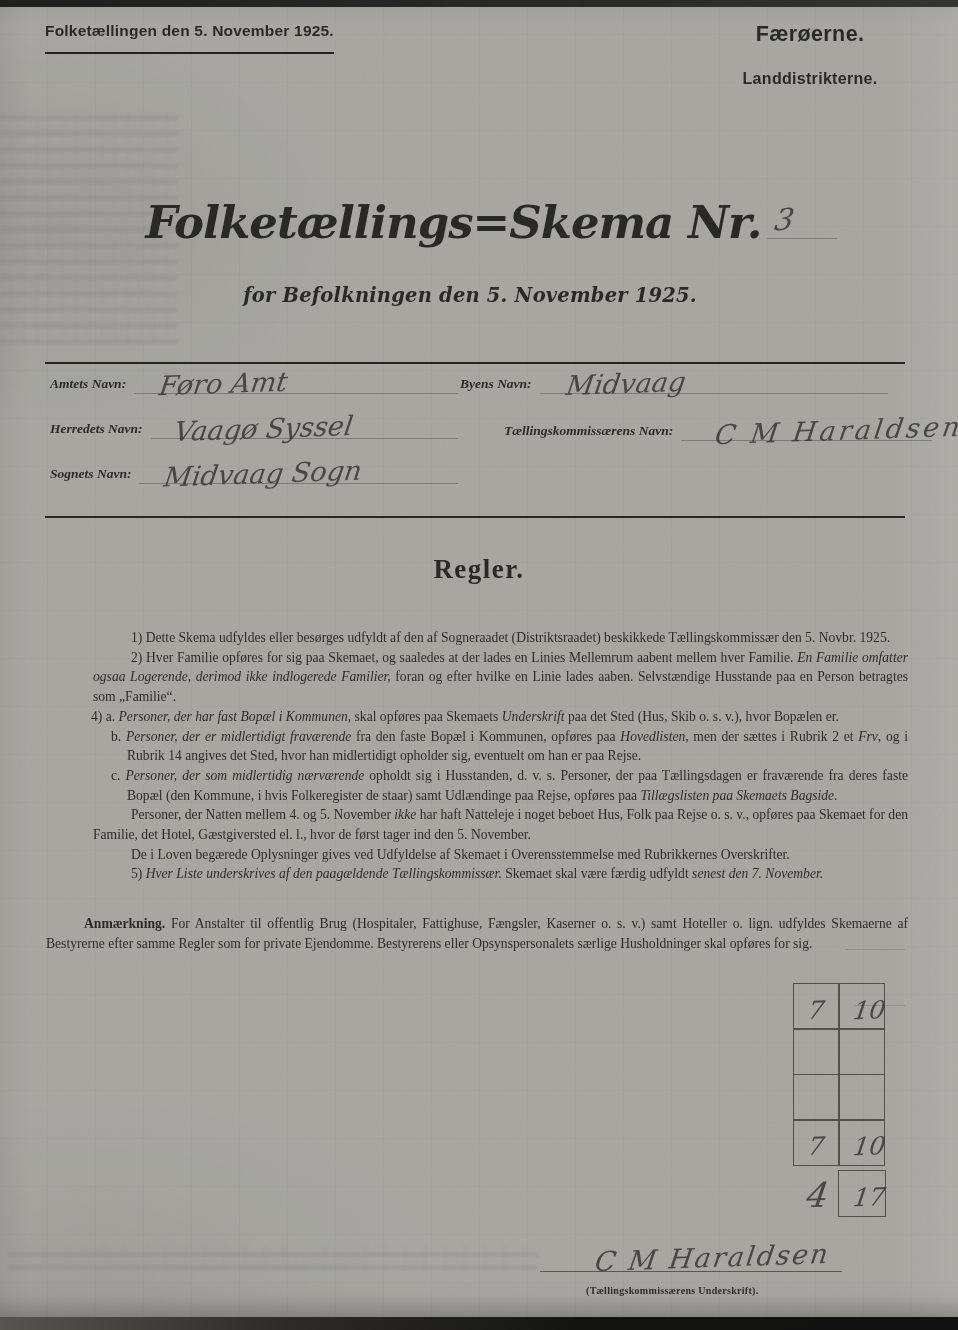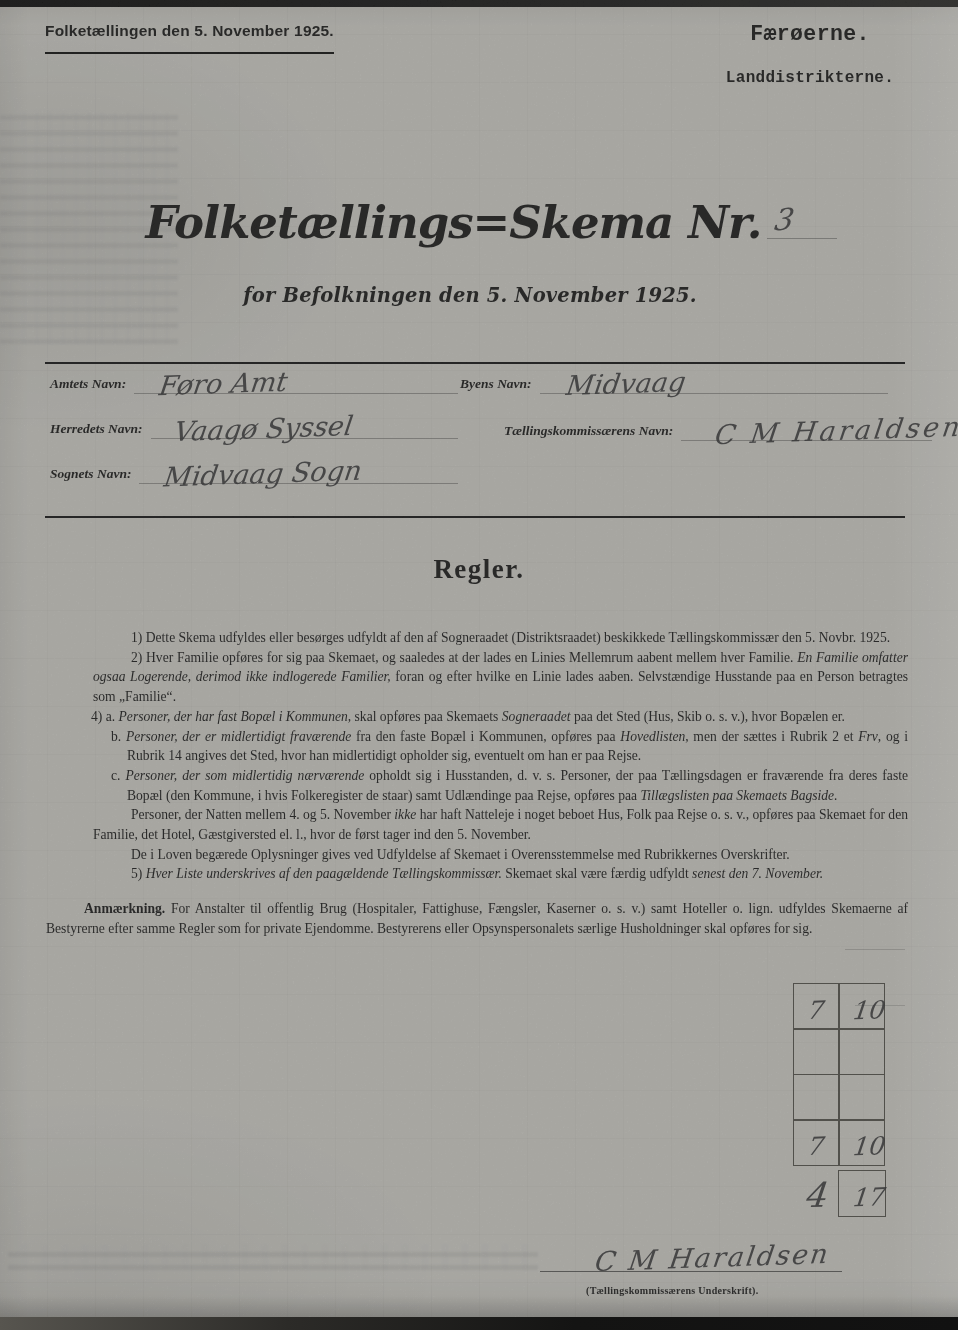--- a/index.html
+++ b/index.html
@@ -16,21 +16,21 @@
     font-family:"Liberation Serif", serif; color:#1c1c1c;
   }
   .abs{position:absolute;}
   .noise{position:absolute;inset:0;opacity:.16;pointer-events:none;}
   .edge-top{left:0;top:0;width:958px;height:7px;background:linear-gradient(to right,#111 0%,#1c1c1c 60%,#2a2a28 100%);}
   .edge-bottom{left:0;top:1317px;width:958px;height:13px;background:linear-gradient(to right,#57554f 0%,#2c2b28 30%,#141413 60%,#111 100%);}
   .edge-bottom-shadow{left:0;top:1296px;width:958px;height:21px;background:linear-gradient(to bottom,transparent,rgba(0,0,0,0.15));}
 
   .hdr-left{left:45px;top:22px;font-family:"Liberation Sans",sans-serif;font-weight:bold;font-size:15.5px;
     border-bottom:2.5px solid #141414;padding-bottom:12px;letter-spacing:.2px;}
-  .hdr-right{right:48px;top:22px;width:200px;text-align:center;font-family:Liberation Mono, monospace;font-weight:bold;}
+  .hdr-right{right:48px;top:22px;width:200px;text-align:center;font-family:Liberation Sans, sans-serif;font-weight:bold;}
   .hdr-region{font-size:21.5px;letter-spacing:.4px;}
   .hdr-subregion{font-size:16px;margin-top:23px;letter-spacing:.3px;}
 
   .title-row{left:0;top:196px;width:940px;text-align:center;white-space:nowrap;}
   .title-main{font-family:"DejaVu Serif",serif;font-style:italic;font-weight:bold;font-size:45px;letter-spacing:-1px;}
   .title-nr{display:inline-block;position:relative;margin-left:14px;}
   .title-nr .nr-line{position:absolute;left:-8px;bottom:6px;width:70px;border-bottom:1px solid rgba(60,60,60,.45);}
   .hand{font-family:"DejaVu Serif",serif;font-style:italic;color:#2d2d2f;transform:skewX(-10deg) rotate(-2deg);
     display:inline-block;opacity:.85;}
   .nr-val{font-size:30px;position:relative;top:-8px;}
@@ -47,21 +47,21 @@
 
   .regler{left:0;top:554px;width:958px;text-align:center;font-weight:bold;font-size:27px;letter-spacing:1.5px;}
 
   .rules{left:46px;top:628px;width:862px;font-size:13.6px;line-height:1.45;text-align:justify;color:#1d1d1d;}
   .para{margin:0;}
   .p-num{text-indent:38px;margin-left:47px;}
   .p-3a{padding-left:45px;}
   .p-3bc{padding-left:81px;text-indent:-16px;}
   .seg-i{font-style:italic;}
   .seg-b{font-weight:bold;}
-  .remark{margin-top:15px;text-indent:38px;}
+  .remark{margin-top:30px;text-indent:38px;}
 
   .tally{left:793px;top:983px;width:95px;}
   .trow{display:flex;}
   .tcell{width:47px;height:47px;border:1.6px solid #4c4b46;box-sizing:border-box;
     display:flex;align-items:flex-end;}
   .tcell + .tcell{border-left-width:1.6px;margin-left:-1.6px;}
   .trow + .trow .tcell{margin-top:-1.6px;}
   .tnum{font-size:25px;line-height:1;padding:0 0 6px 14px;}
   .tally-footer{position:absolute;left:45.4px;top:187.4px;width:48px;height:47px;border:1.6px solid #4c4b46;
     box-sizing:border-box;display:flex;align-items:flex-end;}
@@ -138,21 +138,21 @@
     </span>
   </div>
 
   <div class="abs hr2"></div>
 
   <div class="abs regler">Regler.</div>
 
   <div class="abs rules">
     <p class="para p-num"><span>1) Dette Skema udfyldes eller besørges udfyldt af den af Sogneraadet (Distriktsraadet) beskikkede Tællingskommissær den 5. Novbr. 1925.</span></p>
     <p class="para p-num"><span>2) Hver Familie opføres for sig paa Skemaet, og saaledes at der lades en Linies Mellemrum aabent mellem hver Familie. </span><span class="seg-i">En Familie omfatter ogsaa Logerende, derimod ikke indlogerede Familier,</span><span> foran og efter hvilke en Linie lades aaben. Selvstændige Husstande paa en Person betragtes som „Familie“.</span></p>
-    <p class="para p-3a"><span>4) a. </span><span class="seg-i">Personer, der har fast Bopæl i Kommunen,</span><span> skal opføres paa Skemaets </span><span class="seg-i">Sogneraadet</span><span> paa det Sted (Hus, Skib o. s. v.), hvor Bopælen er.</span></p>
+    <p class="para p-3a"><span>4) a. </span><span class="seg-i">Personer, der har fast Bopæl i Kommunen,</span><span> skal opføres paa Skemaets </span><span class="seg-i">Underskrift</span><span> paa det Sted (Hus, Skib o. s. v.), hvor Bopælen er.</span></p>
     <p class="para p-3bc"><span>b. </span><span class="seg-i">Personer, der er midlertidigt fraværende</span><span> fra den faste Bopæl i Kommunen, opføres paa </span><span class="seg-i">Hovedlisten</span><span>, men der sættes i Rubrik 2 et </span><span class="seg-i">Frv</span><span>, og i Rubrik 14 angives det Sted, hvor han midlertidigt opholder sig, eventuelt om han er paa Rejse.</span></p>
     <p class="para p-3bc"><span>c. </span><span class="seg-i">Personer, der som midlertidig nærværende</span><span> opholdt sig i Husstanden, d. v. s. Personer, der paa Tællingsdagen er fraværende fra deres faste Bopæl (den Kommune, i hvis Folkeregister de staar) samt Udlændinge paa Rejse, opføres paa </span><span class="seg-i">Tillægslisten paa Skemaets Bagside.</span></p>
     <p class="para p-num"><span>Personer, der Natten mellem 4. og 5. November </span><span class="seg-i">ikke</span><span> har haft Natteleje i noget beboet Hus, Folk paa Rejse o. s. v., opføres paa Skemaet for den Familie, det Hotel, Gæstgiversted el. l., hvor de først tager ind den 5. November.</span></p>
     <p class="para p-num"><span>De i Loven begærede Oplysninger gives ved Udfyldelse af Skemaet i Overensstemmelse med Rubrikkernes Overskrifter.</span></p>
     <p class="para p-num"><span>5) </span><span class="seg-i">Hver Liste underskrives af den paagældende Tællingskommissær.</span><span> Skemaet skal være færdig udfyldt </span><span class="seg-i">senest den 7. November.</span></p>
     <p class="para remark"><span class="seg-b">Anmærkning.</span><span> For Anstalter til offentlig Brug (Hospitaler, Fattighuse, Fængsler, Kaserner o. s. v.) samt Hoteller o. lign. udfyldes Skemaerne af Bestyrerne efter samme Regler som for private Ejendomme. Bestyrerens eller Opsynspersonalets særlige Husholdninger skal opføres for sig.</span></p>
   </div>
 
   <div class="abs tally">
     <div class="trow">

